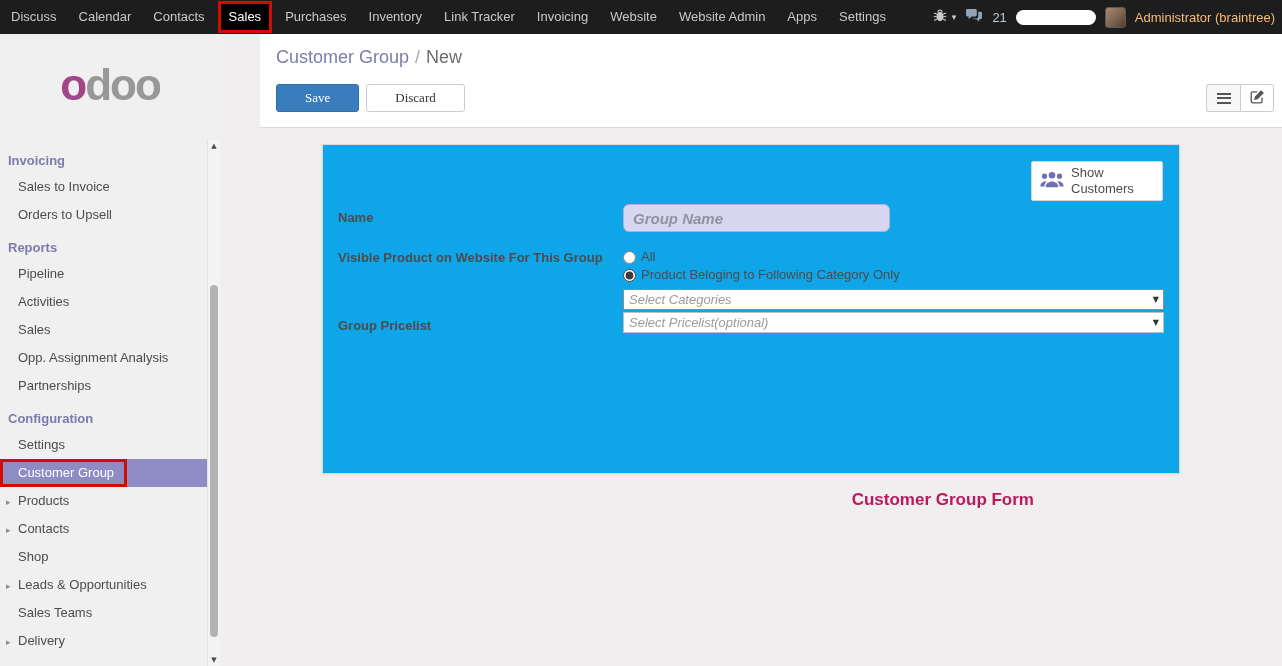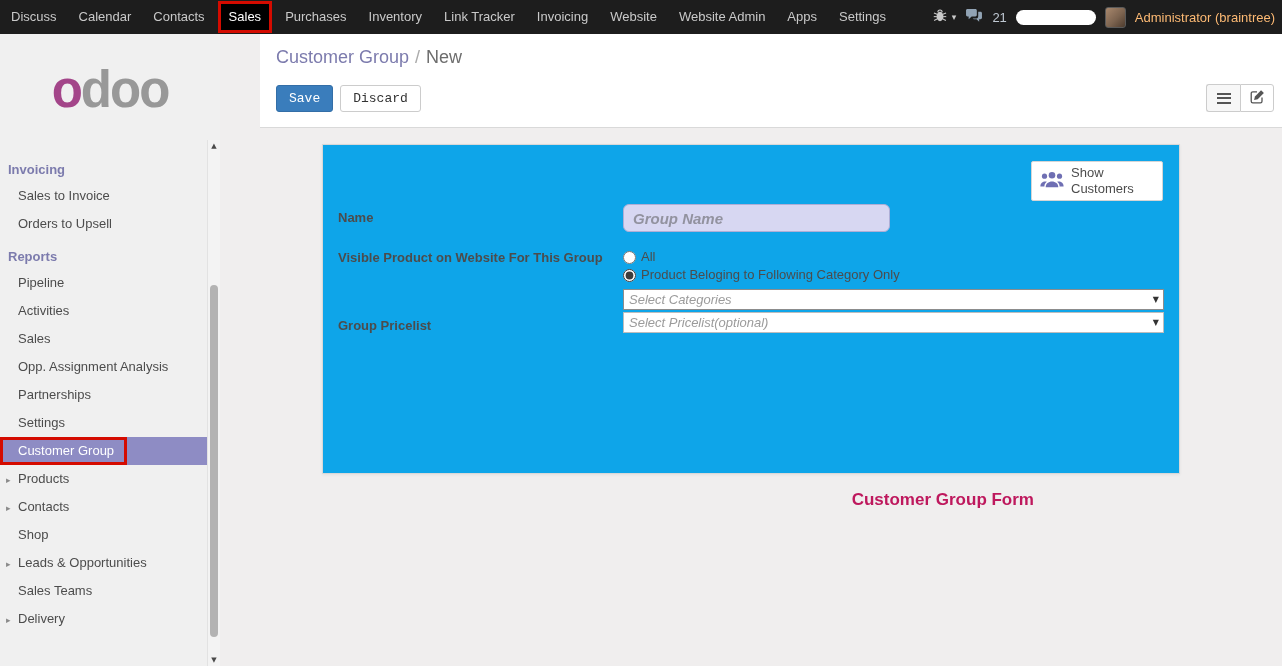--- a/index.html
+++ b/index.html
@@ -18,21 +18,21 @@
   .tb-pill { width:80px; height:15px; background:#fff; border-radius:8px; }
   .tb-avatar { width:21px; height:21px; border-radius:3px; border:1px solid #5a5a5a;
                background:linear-gradient(135deg,#a8886d 0%,#7d6450 55%,#4e3c2e 100%); }
   .tb-user { color:#fdba74; white-space:nowrap; }
 
   
   .app { display:flex; height:632px; }
 
   
   .sidebar { width:220px; background:#f0f0f0; position:relative; flex:none; }
-  .logo { font-size:51px; font-weight:bold; letter-spacing:-2px; text-align:center;
+  .logo { font-size:44px; font-weight:bold; letter-spacing:-2px; text-align:center;
           padding:26px 0 10px; color:#989898; }
   .logo::first-letter { color:#a34589; }
   .sb-menu { margin-top:22px; }
   .sb-title { color:#7c7bad; font-weight:bold; padding:11px 0 5px 8px; }
   .sb-item { padding:6px 0 7px 18px; cursor:pointer; position:relative; }
   .sb-item .arrow { color:#8a8a8a; font-size:9px; display:inline-block; width:12px; margin-left:-12px; }
   .sb-item.selected { background:#8e8cc4; color:#fff; padding:0; }
   .sb-item.selected .red-box { display:inline-block; border:3px solid #d40b00; padding:3px 10px 4px 15px; }
 
   .sb-scroll { position:absolute; top:106px; bottom:0; right:0; width:13px; background:#f3f3f3;
@@ -42,22 +42,22 @@
   .sb-thumb { position:absolute; top:145px; height:352px; left:2px; width:8px; background:#b3b3b3; border-radius:4px; }
 
   
   .content { flex:1; display:flex; flex-direction:column; min-width:0; }
   .control-panel { background:#fff; border-bottom:1px solid #d9d9d9; padding:13px 8px 0 16px; height:94px; flex:none;margin-left:40px; }
   .breadcrumb { font-size:18px; }
   .bc-parent { color:#7c7bad; cursor:pointer; }
   .bc-sep { color:#aaa; margin:0 6px; }
   .bc-current { color:#6d6d6d; }
   .cp-row { display:flex; align-items:center; margin-top:16px; }
-  .btn { font-size:13px; padding:5px 12px; border-radius:3px; cursor:pointer; border:1px solid transparent;
-         font-family:Liberation Mono, monospace; }
+  .btn { font-size:13px; padding:5px 28px; border-radius:3px; cursor:pointer; border:1px solid transparent;
+         font-family:Liberation Serif, serif; }
   .btn-save { background:#3a7dbc; border-color:#336ea7; color:#fff; }
   .btn-discard { background:#fff; border-color:#ccc; color:#333; margin-left:7px; }
   .view-switcher { margin-left:auto; display:flex; }
   .vs-btn { width:34px; height:28px; border:1px solid #ccc; background:#fff; display:flex;
             align-items:center; justify-content:center; cursor:pointer; }
   .vs-btn.first { border-radius:3px 0 0 3px; background:#f7f7f7; border-right:none; }
   .vs-btn.last { border-radius:0 3px 3px 0; }
   .list-glyph { width:14px; height:11px; border-top:2px solid #555; border-bottom:2px solid #555; position:relative; }
   .list-glyph::after { content:""; position:absolute; left:0; right:0; top:2.5px; border-top:2px solid #555; }
 
@@ -148,20 +148,21 @@
       <div class="sb-item">Sales to Invoice</div>
       <div class="sb-item">Orders to Upsell</div>
 
       <div class="sb-title">Reports</div>
       <div class="sb-item">Pipeline</div>
       <div class="sb-item">Activities</div>
       <div class="sb-item">Sales</div>
       <div class="sb-item">Opp. Assignment Analysis</div>
       <div class="sb-item">Partnerships</div>
 
+      <div class="sb-title">Configuration</div>
       <div class="sb-item">Settings</div>
       <div class="sb-item selected">
         <span class="red-box">Customer Group</span>
       </div>
       <div class="sb-item">
         <span class="arrow icon-glyph">▸</span><span>Products</span>
       </div>
       <div class="sb-item">
         <span class="arrow icon-glyph">▸</span><span>Contacts</span>
       </div>

